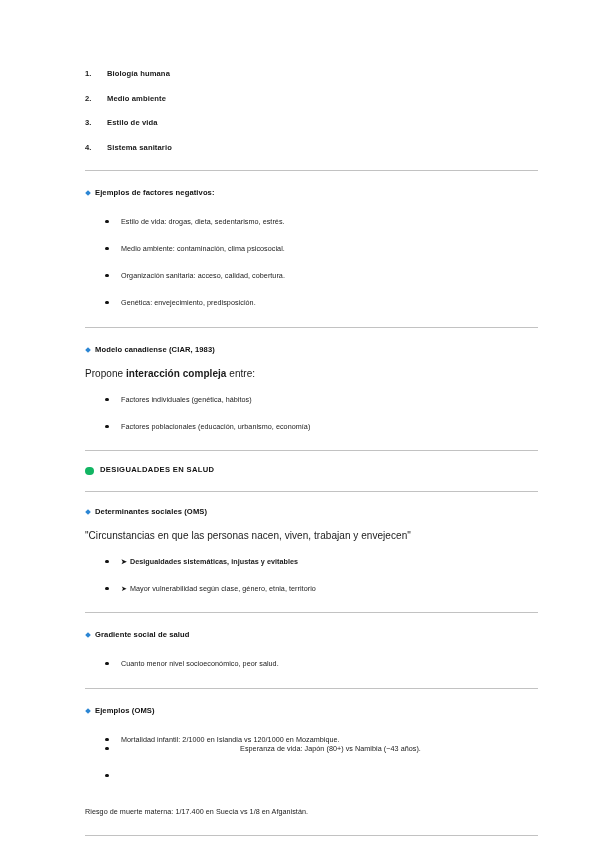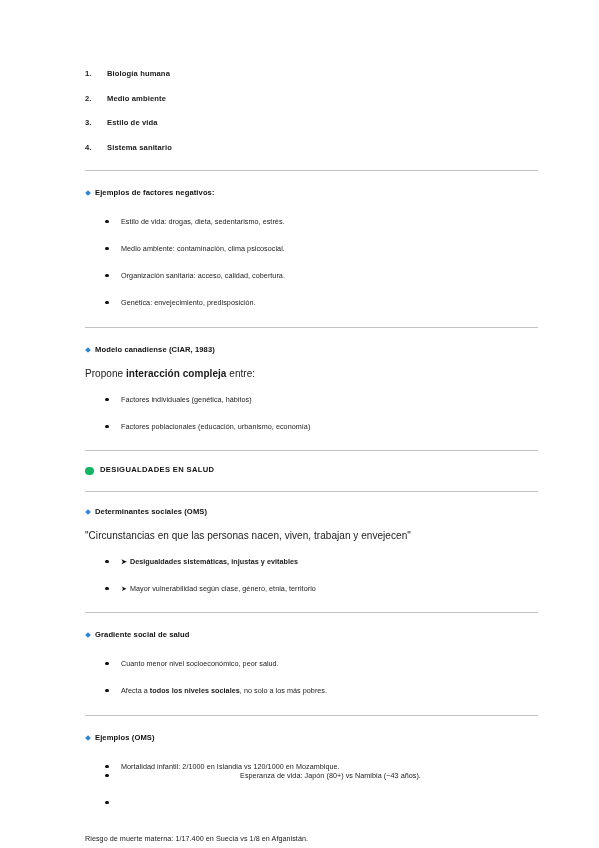--- a/index.html
+++ b/index.html
@@ -260,24 +260,20 @@
 
     <div class="h-row" style="margin-top:18px;">
       <span class="diamond-bullet"></span>
       <span class="h-text">Gradiente social de salud</span>
     </div>
 
     <div class="b-row" style="margin-top:21px;">
       <span class="dot-bullet"></span>
       <span class="b-text"><span>Cuanto menor nivel socioeconómico, peor salud.</span></span>
     </div>
-    <div class="b-row" style="margin-top:19px;">
-      <span class="dot-bullet"></span>
-      <span class="b-text"><span>Afecta a </span><b>todos los niveles sociales</b><span>, no solo a los más pobres.</span></span>
-    </div>
 
     <div class="divider" style="margin-top:20px;"></div>
 
     <div class="h-row" style="margin-top:18px;">
       <span class="diamond-bullet"></span>
       <span class="h-text">Ejemplos (OMS)</span>
     </div>
 
     <div class="b-row" style="margin-top:21px;">
       <span class="dot-bullet"></span>

